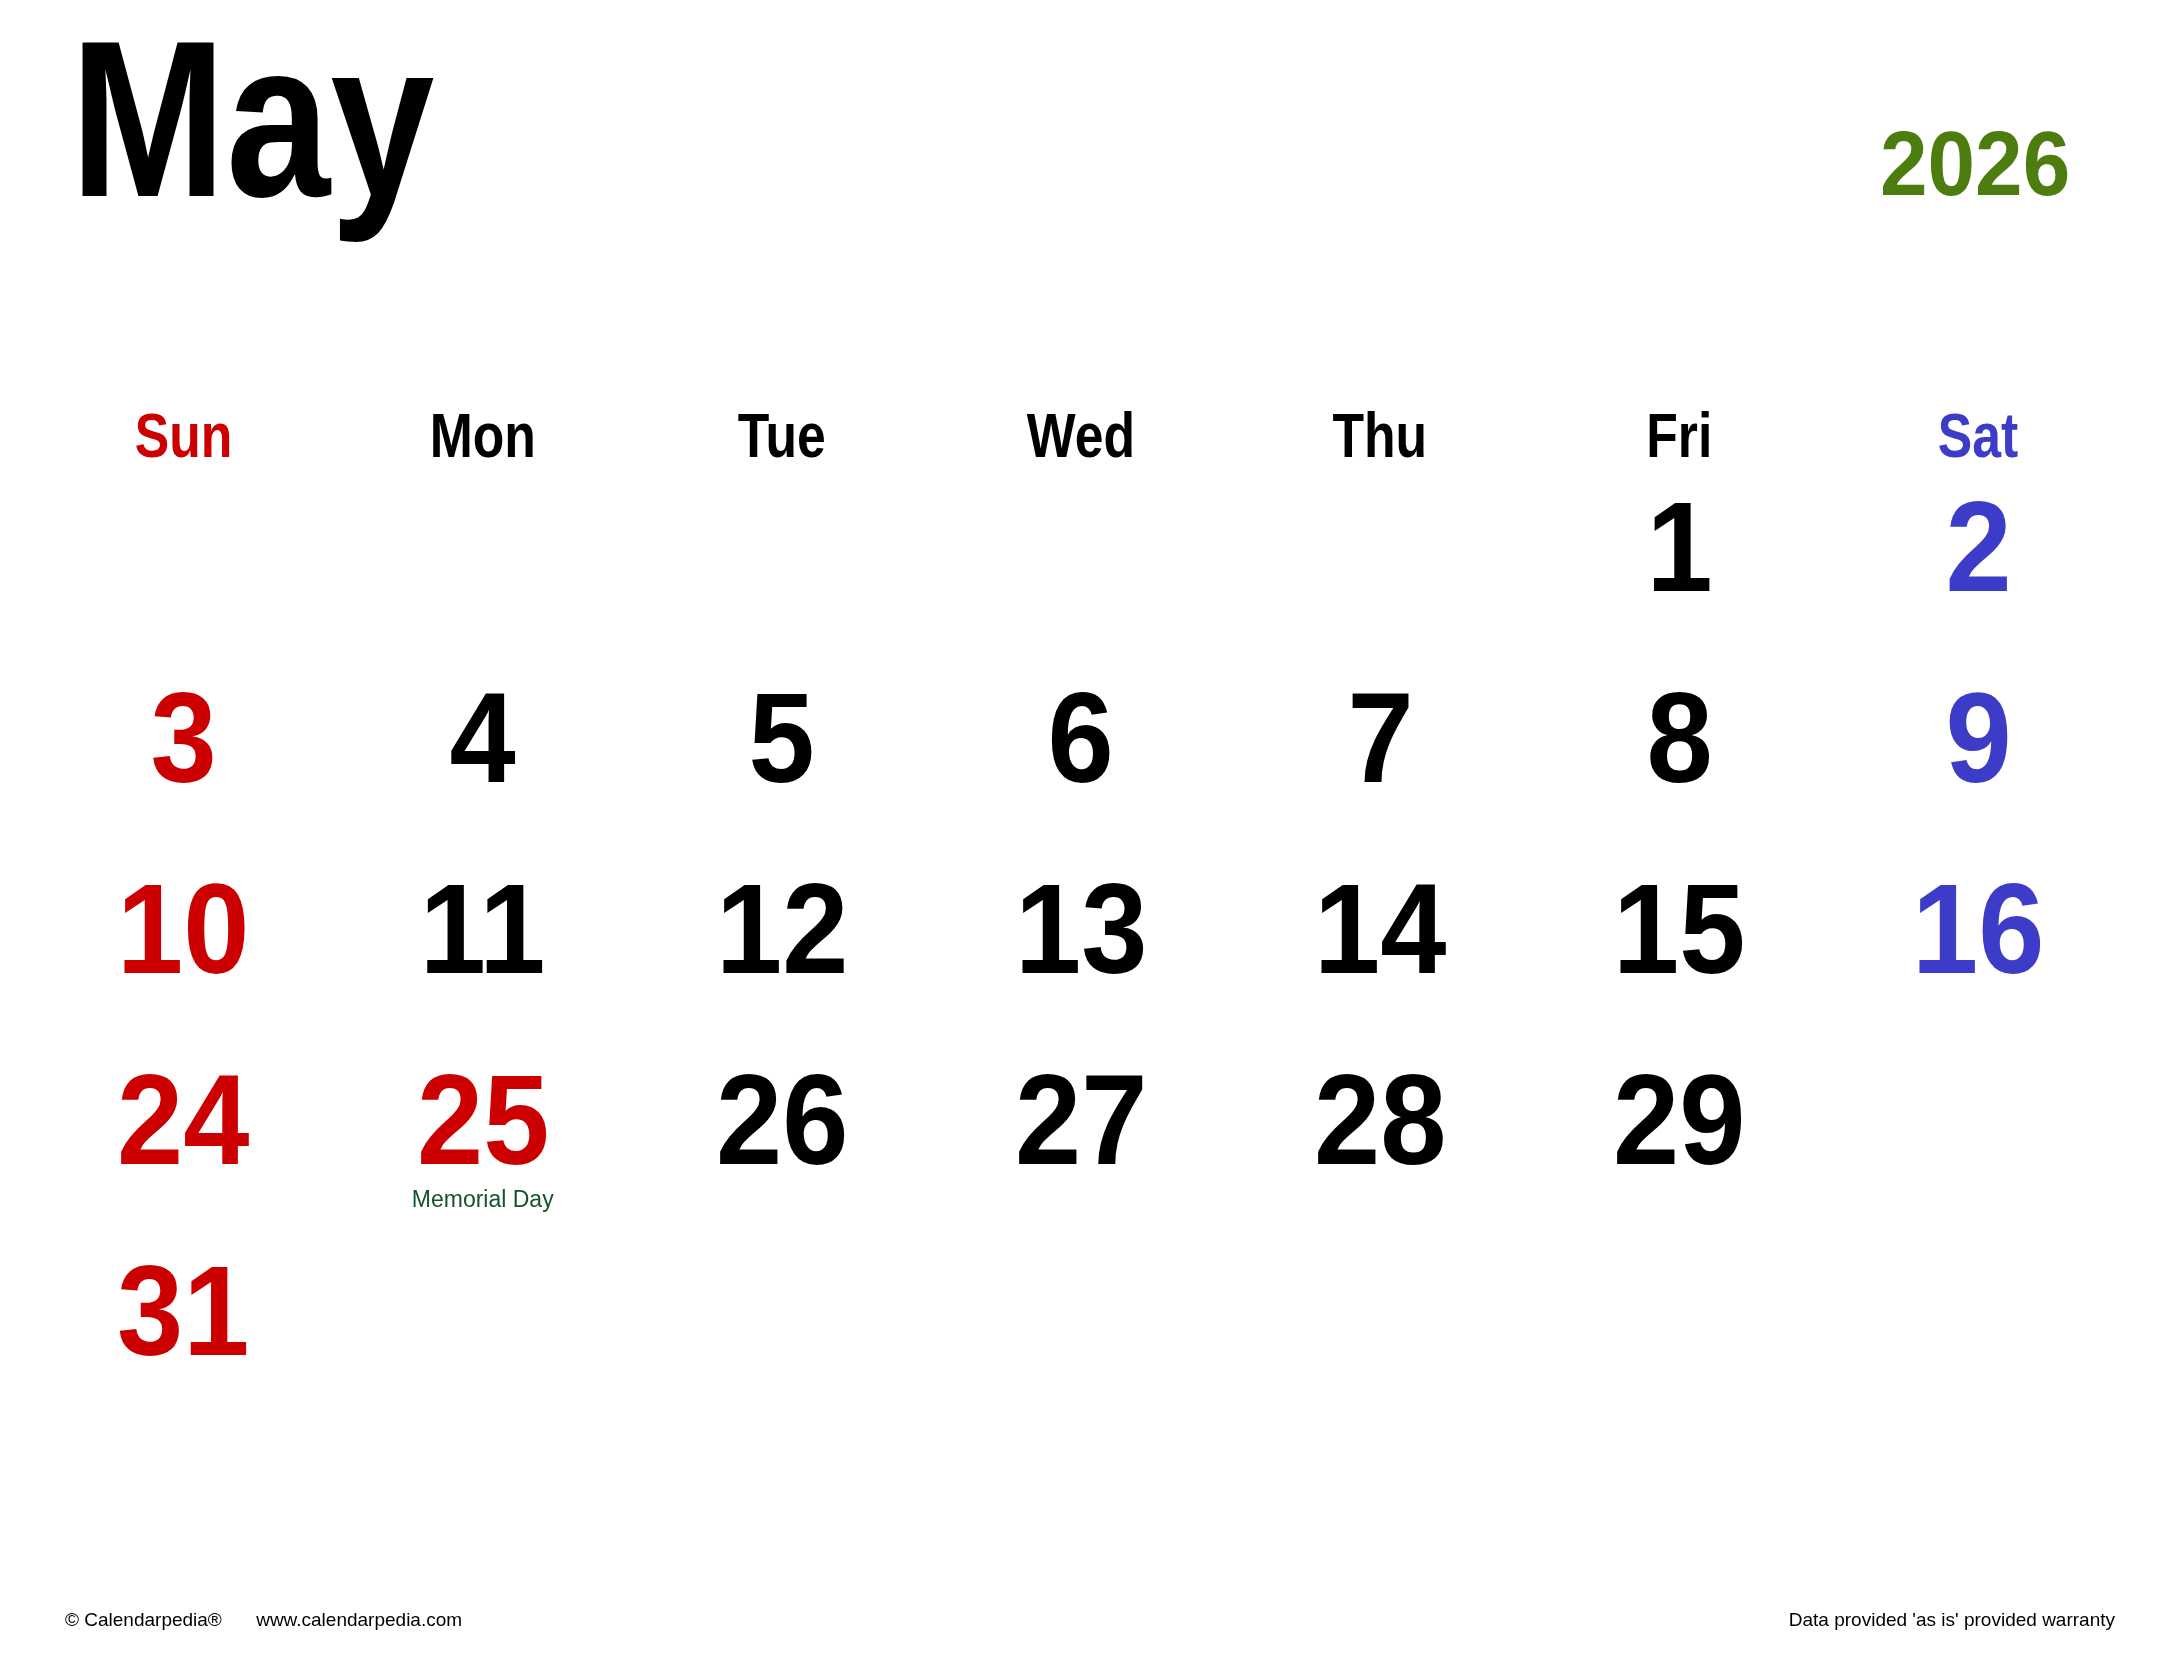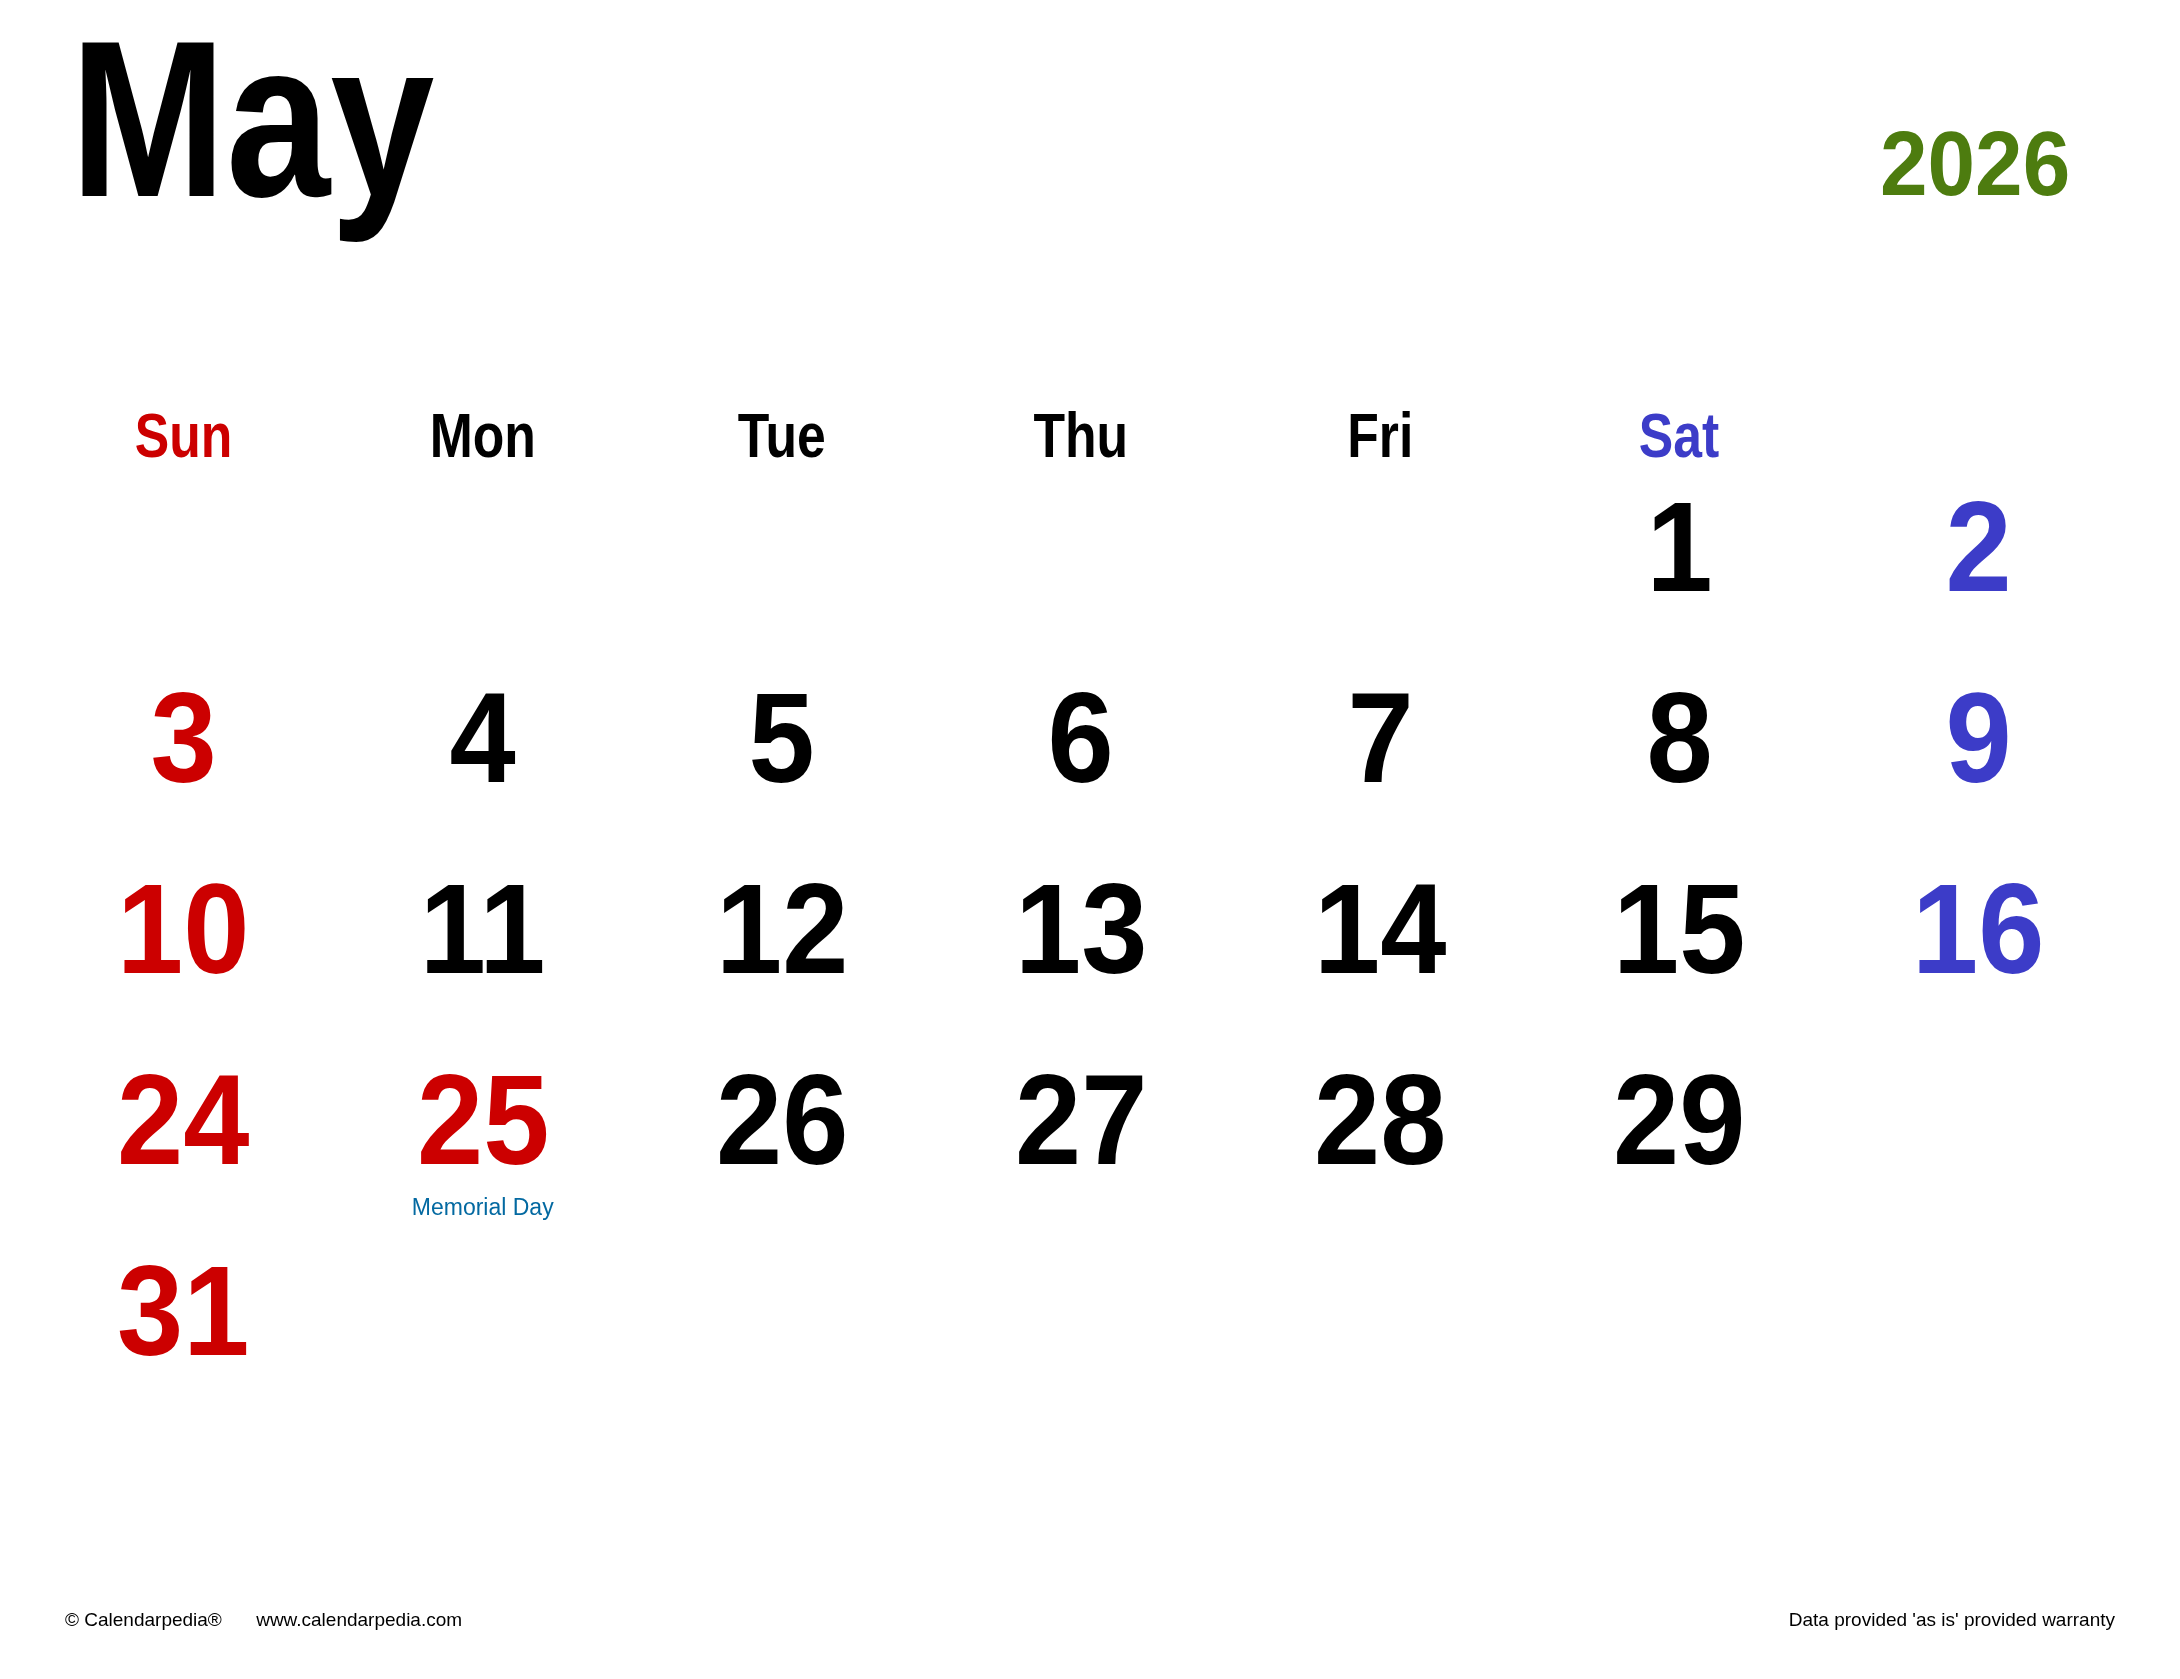--- a/index.html
+++ b/index.html
@@ -82,22 +82,22 @@
     display: inline-block;
     font-size: 128px;
     font-weight: bold;
     line-height: 1;
     transform: scaleX(0.93);
     transform-origin: center top;
   }
   .holiday-note {
     font-size: 23px;
     line-height: 1;
-    color: #0369a1;
-    margin-top: 12px;
+    color: #14532d;
+    margin-top: 4px;
   }
 
   
   .page-footer {
     position: absolute;
     left: 0;
     right: 0;
     top: 1609px;
     padding: 0 66px 0 65px;
     display: flex;
@@ -119,20 +119,21 @@
 
   <div class="year-label">
     <span>2026</span>
   </div>
 
   <div class="calendar-grid">
       <div class="header-row">
         <div class="day-header"><span style="color: rgb(204, 0, 0);">Sun</span></div>
         <div class="day-header"><span style="color: rgb(0, 0, 0);">Mon</span></div>
         <div class="day-header"><span style="color: rgb(0, 0, 0);">Tue</span></div>
+        <div class="day-header"><span style="color: rgb(0, 0, 0);">Wed</span></div>
         <div class="day-header"><span style="color: rgb(0, 0, 0);">Thu</span></div>
         <div class="day-header"><span style="color: rgb(0, 0, 0);">Fri</span></div>
         <div class="day-header"><span style="color: rgb(60, 60, 200);">Sat</span></div>
       </div>
       <div class="week-row">
         <div class="date-cell"></div>
         <div class="date-cell"></div>
         <div class="date-cell"></div>
         <div class="date-cell"></div>
         <div class="date-cell"></div>

